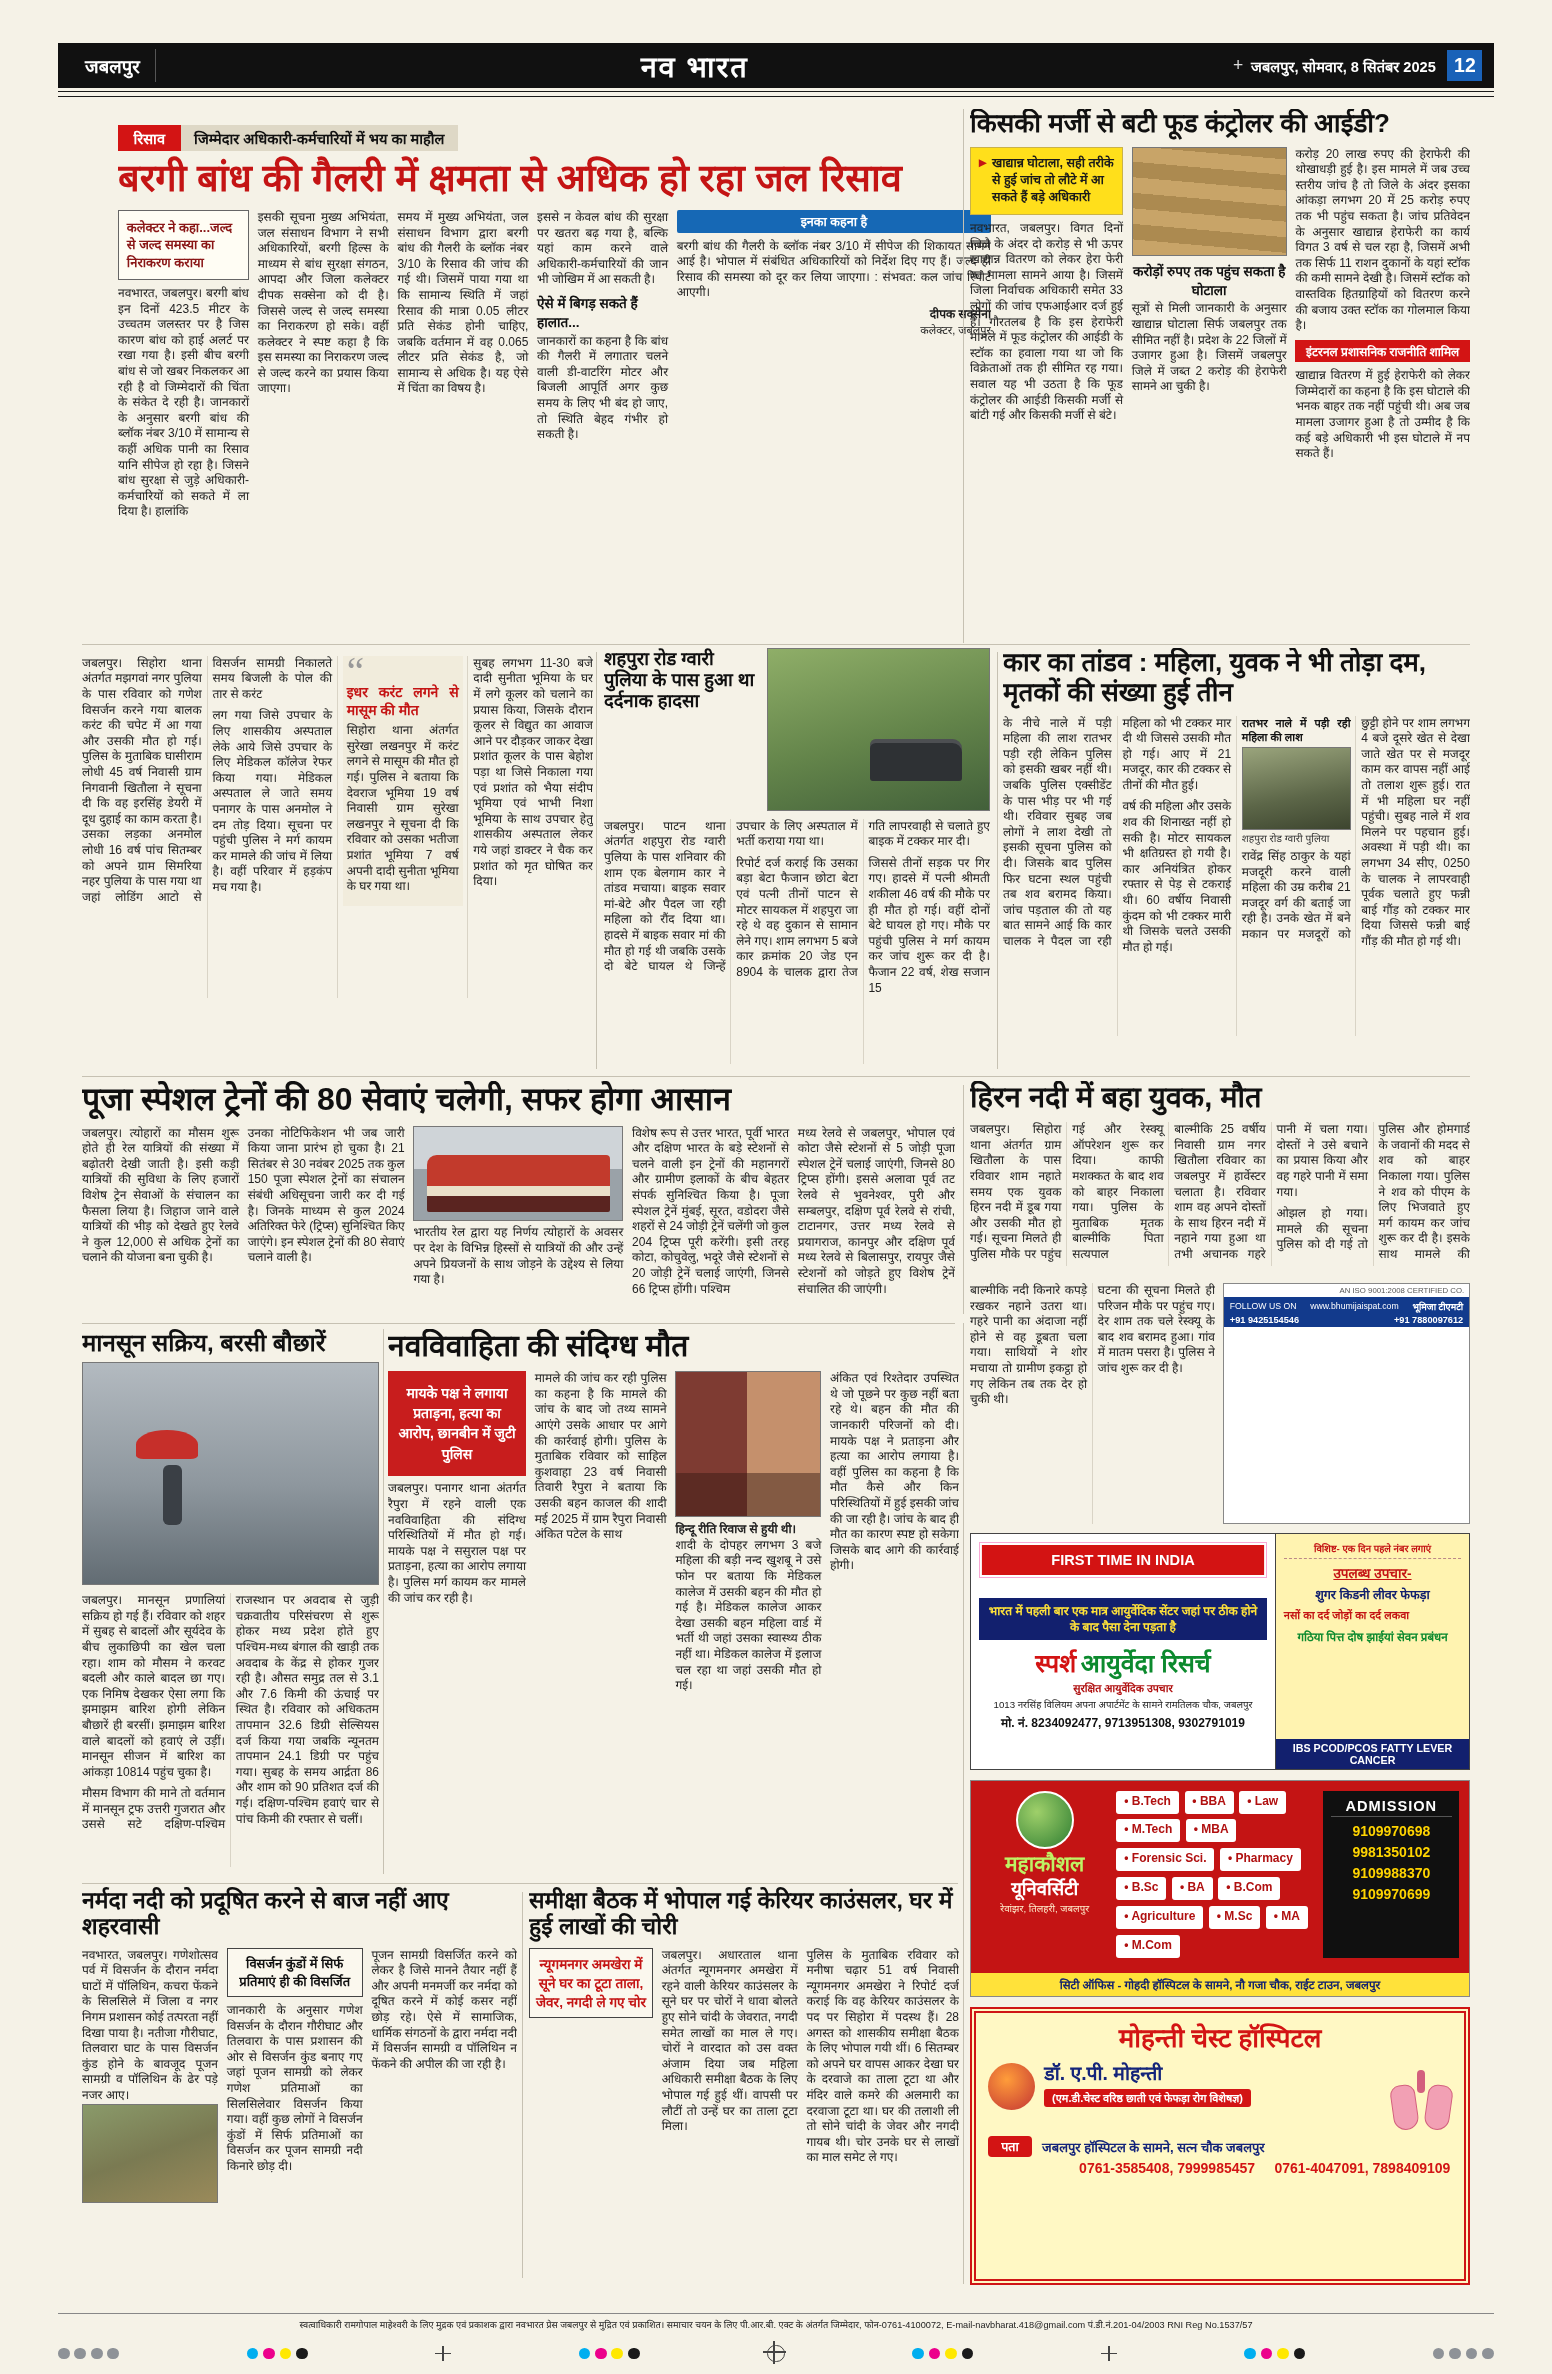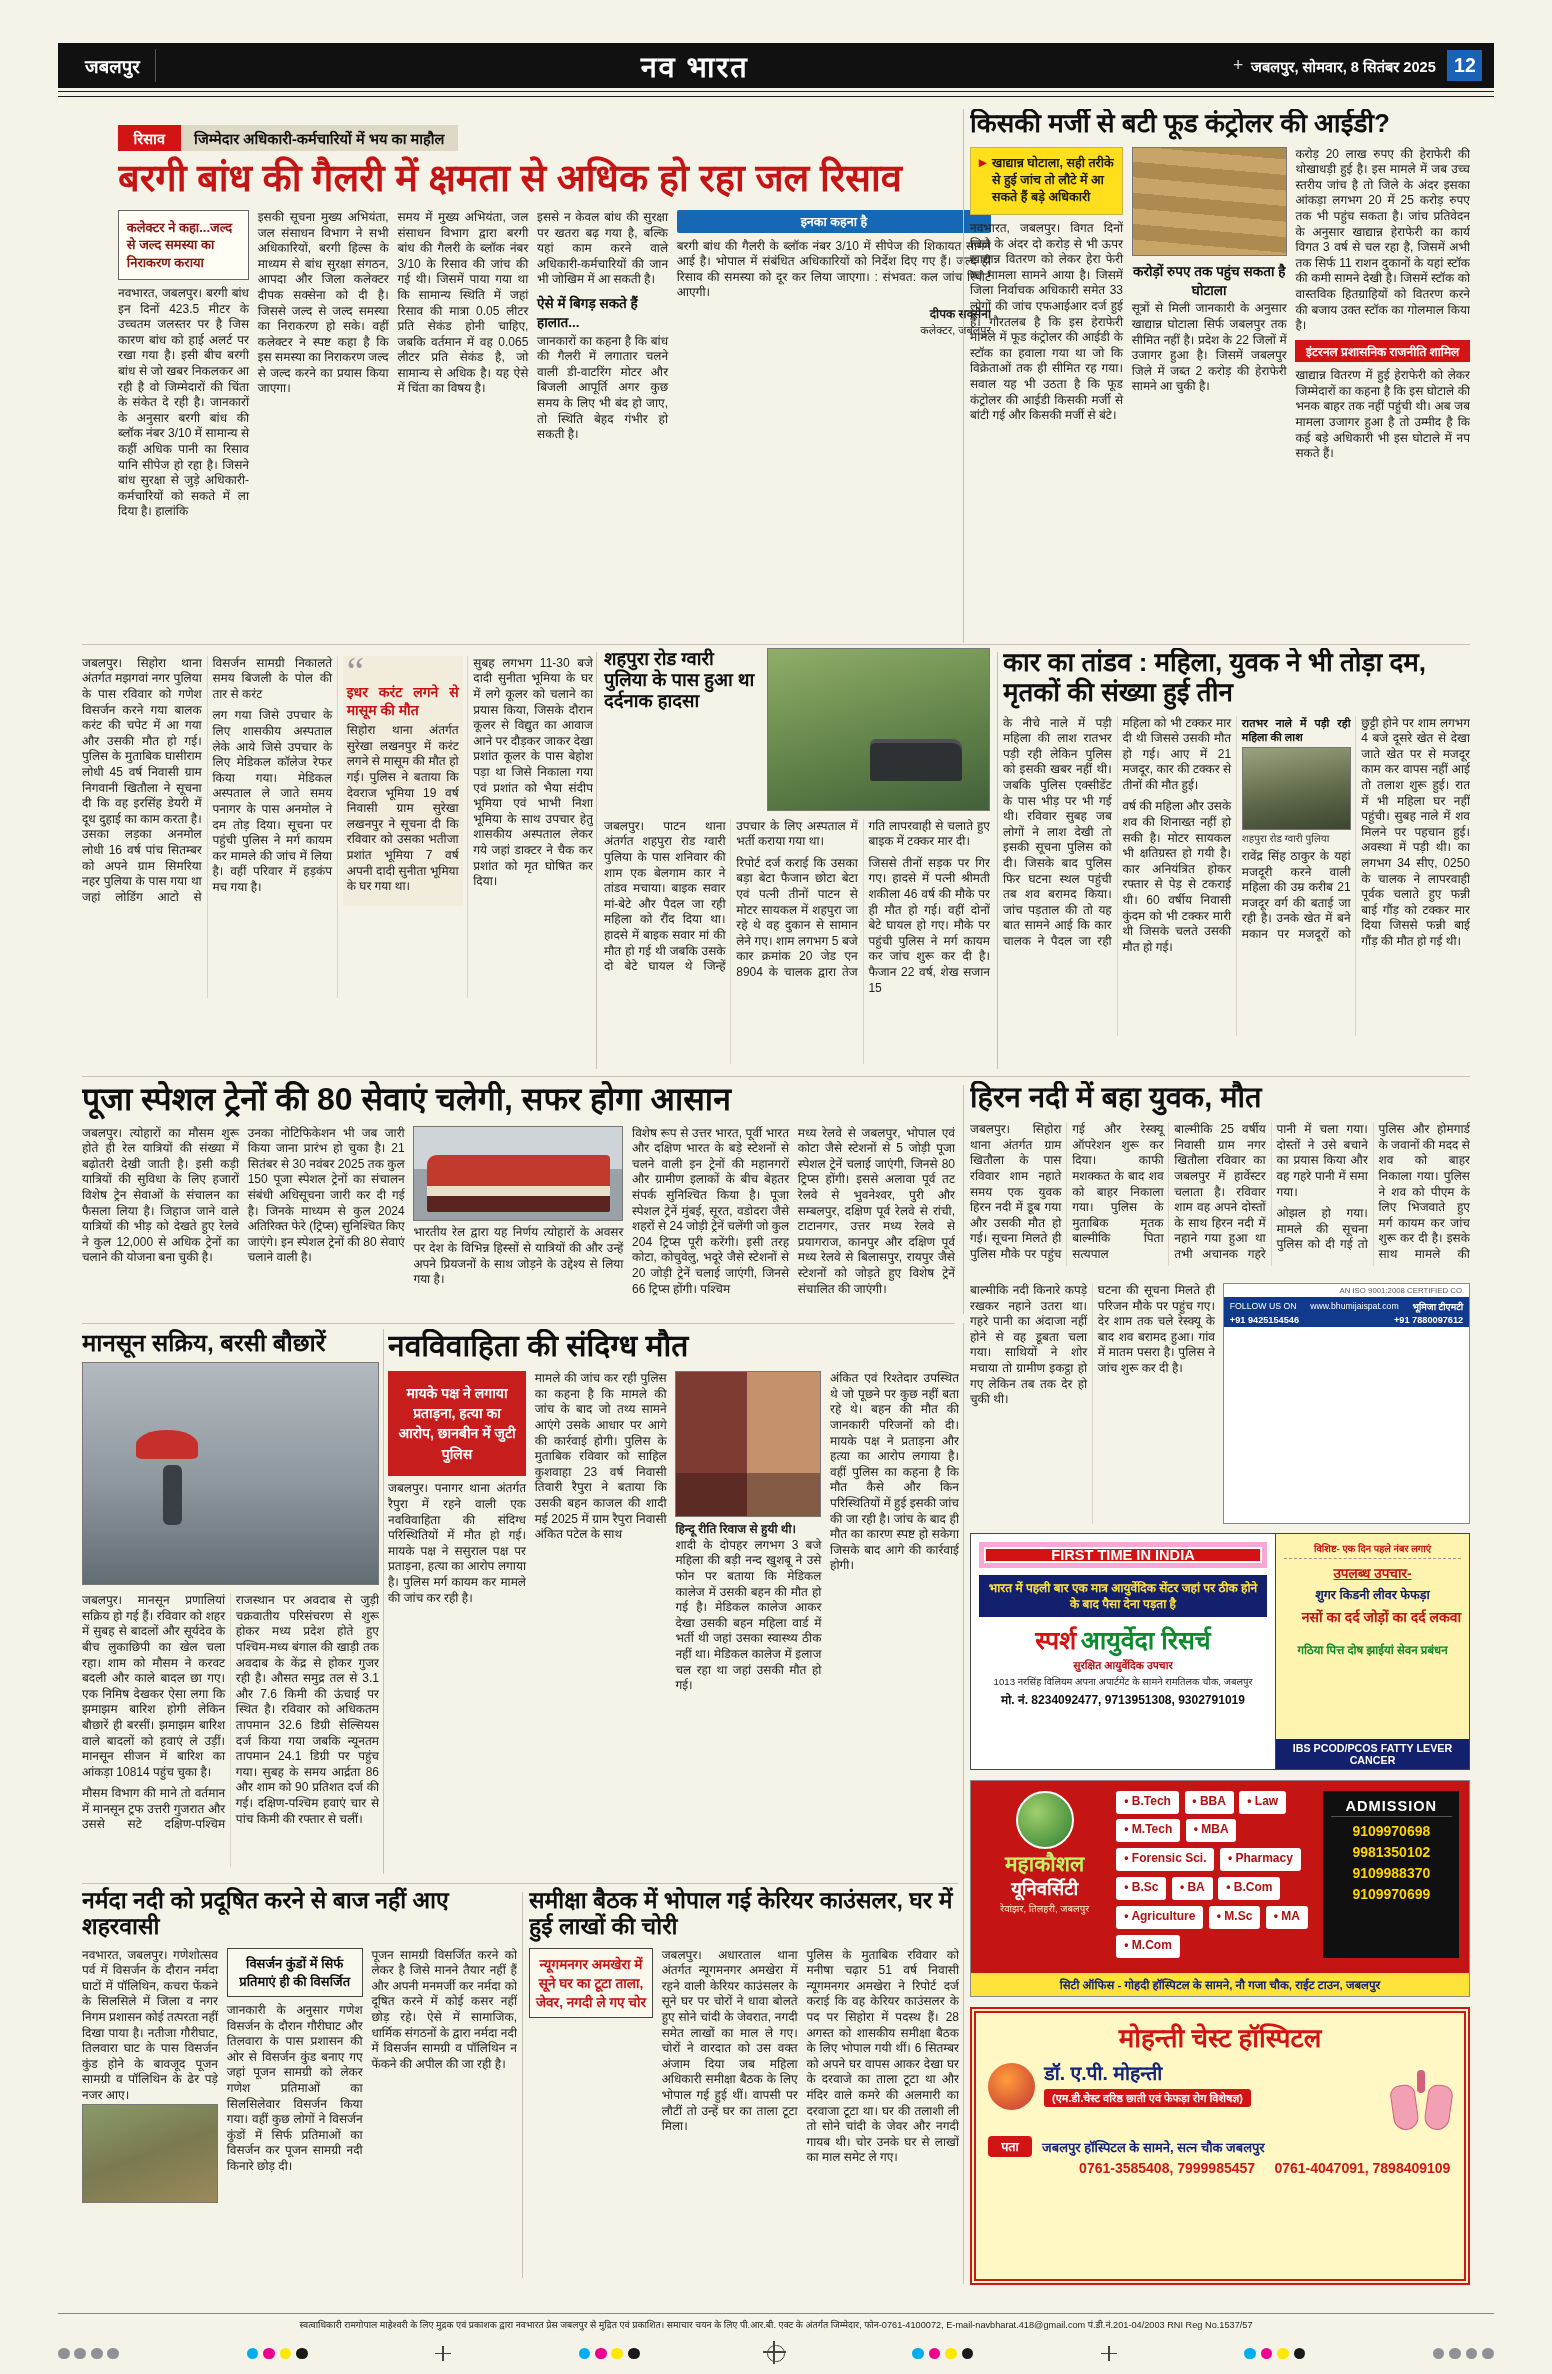--- a/index.html
+++ b/index.html
@@ -60,33 +60,33 @@
 .worker::before{content:"";position:absolute;top:-15.5px;left:7.8px;width:17.5px;height:17.5px;border-radius:50%;background:#c98e5a}
 .rebar{position:absolute;left:38%;top:24%;width:56%;height:3.9px;background:#555;transform:rotate(-14deg);border-radius:1.9px;box-shadow:0 2.9px 0 #777,0 5.8px 0 #555}
 .bh-brand{position:absolute;right:3.9px;top:5.8px;width:47%;background:rgba(255,255,255,.93);padding:4.9px;text-align:center;border-radius:3.9px}
 .bh-b1{color:#c41414;font-weight:bold;font-size:21.3px;line-height:1}
 .bh-b2{color:#123a8c;font-weight:bold;font-size:10.7px}
 .bh-b3{color:#e07b10;font-weight:bold;font-size:16.5px;line-height:1.1}
 .bh-tag{color:#123a8c;font-size:9.2px;font-style:italic;line-height:1.3}
 .bh-bar{background:#123a8c;color:#fff;display:flex;flex-wrap:wrap;justify-content:space-between;align-items:center;padding:2.9px 5.8px;font-size:8.7px;gap:1.9px 7.8px}
 .bh-bar b{font-size:9.2px}
 .sp-left{flex:1;padding:7.8px}
-.sp-banner{background:#d31313;color:#fff;font-weight:bold;text-align:center;font-size:14.6px;padding:0;box-shadow:inset 0 0 0 1.9px #fff;border:5px solid #f9a8d4;margin-bottom:7px}
+.sp-banner{background:#d31313;color:#fff;font-weight:bold;text-align:center;font-size:14.6px;padding:9px;box-shadow:inset 0 0 0 1.9px #fff;border:1px solid #f9a8d4;margin-bottom:20px}
 .sp-intro{background:#12206e;color:#ffe23a;font-weight:bold;font-size:12px;padding:4.9px 5.8px;text-align:center;line-height:1.35;margin-bottom:4.9px}
 .sp-name{text-align:center}
 .sp-n1{color:#d31313;font-size:25px;font-weight:bold}
 .sp-n2{color:#0c8a2e;font-size:25px;font-weight:bold}
 .sp-sub{color:#b01010;font-weight:bold;font-size:10.7px;margin:1.9px 0;text-align:center}
 .sp-addr{font-size:9.7px;color:#222;margin:2.9px 0;text-align:center}
 .sp-phone{font-size:12px;font-weight:bold;color:#111;text-align:center}
 .sp-right{width:194px;background:#fff3b0;border-left:1.9px solid #444;padding:7.8px 7.8px 25px;position:relative}
 .sp-note{color:#c41414;font-size:9.7px;font-weight:bold;text-align:center;border-bottom:1px dashed #b88;padding-bottom:2.9px;margin-bottom:3.9px}
 .sp-avail{color:#c41414;font-weight:bold;font-size:13.6px;text-decoration:underline;margin-bottom:4.9px;text-align:center}
 .sp-t1{color:#12206e;font-weight:bold;font-size:12.6px;margin-bottom:3.9px;text-align:center}
-.sp-t2{color:#c41414;font-weight:bold;font-size:14px;margin-bottom:16px;text-align:right}
+.sp-t2{color:#c41414;font-weight:bold;font-size:11px;margin-bottom:7px;text-align:left}
 .sp-t3{color:#0c8a2e;font-weight:bold;font-size:11.6px;text-align:center}
 .sp-bottom{position:absolute;left:0;right:0;bottom:0;background:#12206e;color:#fff;font-weight:bold;font-size:10.7px;text-align:center;padding:2.9px}
 .mk{background:#c41414;color:#fff}
 .mk-left{width:128px;text-align:center}
 .mk-logo{display:inline-block;width:58px;height:58px;border-radius:50%;background:radial-gradient(circle at 35% 35%,#9fd06a,#2e7d32);border:2.9px solid #fff}
 .mk-n1{font-size:21px;font-weight:bold;color:#bef264;line-height:1.05}
 .mk-n2{font-size:18.4px;font-weight:bold;color:#fff}
 .mk-loc{font-size:9.7px;color:#ffeecc;margin-top:1.9px}
 .mk-courses{flex:1;display:flex;flex-wrap:wrap;gap:5.8px;align-content:flex-start}
 .chip{background:#fff;color:#b01010;font-weight:bold;font-size:12px;padding:2.9px 7.8px;border-radius:2.9px;height:23px}

